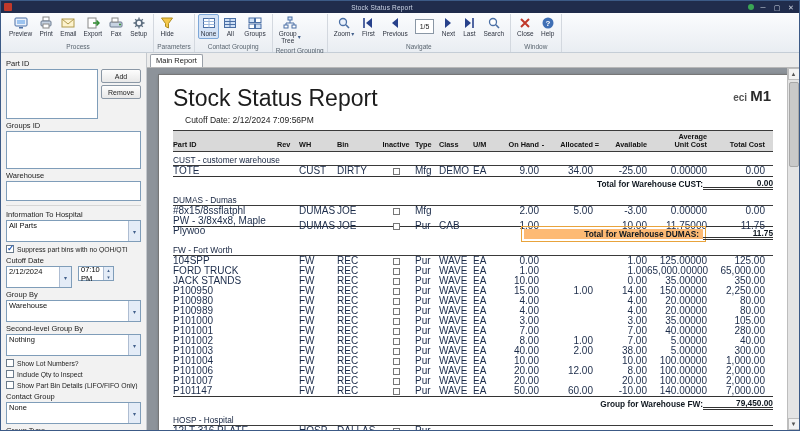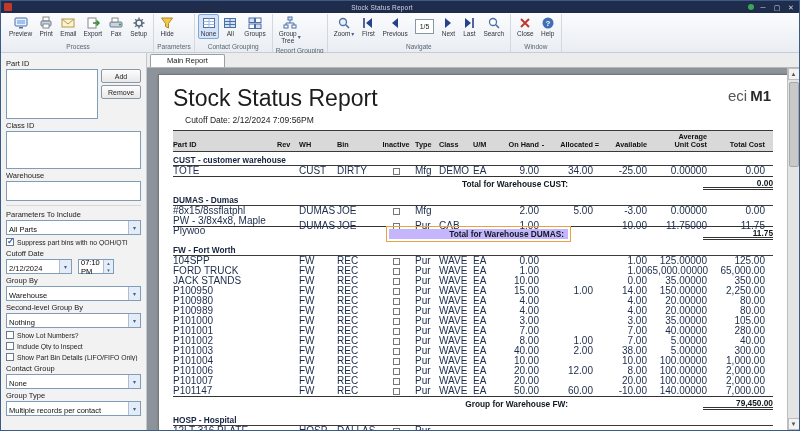--- a/index.html
+++ b/index.html
@@ -32,62 +32,62 @@
   .sidebar{position:absolute;top:52px;left:0;bottom:0;width:146px;background:#f2f2f2;border-right:1px solid #c4c8cd;padding:4px 5px;overflow:hidden}
   .main{position:absolute;top:52px;left:146px;right:0;bottom:0;display:flex;flex-direction:column}
 
   
   .fld{margin-bottom:2px}
   .lbl{font-size:7.5px;color:#222;margin:2px 0 1px}
   .listbox{background:#fff;border:1px solid #7f9db9}
   .partid-row{display:flex;gap:3px;align-items:flex-start}
   .btncol{display:flex;flex-direction:column;gap:2px;width:40px}
   .sbtn{font-size:7px;height:14px;background:linear-gradient(#fdfdfd,#e8e8e8);border:1px solid #8a97a5;border-radius:2px;color:#222;cursor:default}
-  .combo{display:flex;height:15px;border:1px solid #7f9db9;background:#fff;align-items:flex-end}
+  .combo{display:flex;height:22px;border:1px solid #7f9db9;background:#fff;align-items:flex-start}
   .combo-val{flex:1;font-size:7.5px;color:#111;padding-left:2px;white-space:nowrap;overflow:hidden}
   .combo-arrow{width:12px;align-self:stretch;background:#e4ecf7;border-left:1px solid #aebdd2;display:flex;align-items:center;justify-content:center;font-size:6px;color:#44618c}
   .sep{border-top:1px solid #d6d6d6;margin:4px 0}
   .cbrow{display:flex;align-items:center;gap:3px;margin:3px 0}
   .cb{width:8px;height:8px;border:1px solid #6a7a8a;background:#fff;position:relative;flex:0 0 auto}
   .cb.checked::after{content:"✓";position:absolute;top:-3px;left:0;font-size:9px;font-weight:bold;color:#2d62b8}
   .cblbl{font-size:6.8px;color:#222;white-space:nowrap;overflow:hidden}
   .dt-row{display:flex;gap:6px}
   .spinfld{display:flex;height:15px;border:1px solid #7f9db9;background:#fff;width:36px}
   .spinval{flex:1;font-size:7.5px;padding-left:2px;display:flex;align-items:center}
   .spin{width:10px;display:flex;flex-direction:column;border-left:1px solid #aebdd2;background:#e4ecf7}
   .spin span{flex:1;font-size:5px;line-height:6px;text-align:center;color:#44618c}
 
   
   .tabbar{height:15px;background:#ececec;border-bottom:1px solid #b7b7b7;display:flex;align-items:flex-end;padding-left:3px}
-  .tab{background:#fff;border:1px solid #9aa0a8;border-bottom:none;font-size:7.5px;color:#222;padding:1px 16px 2px;border-radius:2px 2px 0 0}
+  .tab{background:#fff;border:1px solid #9aa0a8;border-bottom:none;font-size:7.5px;color:#222;padding:1px 5px 2px;border-radius:2px 2px 0 0}
   .viewport{flex:1;background:#8d939a;position:relative;overflow:hidden}
   .vscroll{position:absolute;top:0;right:0;bottom:0;width:12px;background:#e4e4e4;border-left:1px solid #bdbdbd;display:flex;flex-direction:column;align-items:center}
   .sarrow{width:12px;height:12px;background:#f2f2f2;border:1px solid #bdbdbd;font-size:6px;color:#555;display:flex;align-items:center;justify-content:center}
   .sthumb{width:10px;height:85px;background:#c9c9c9;border:1px solid #a8a8a8;margin-top:2px;border-radius:2px}
   .spacer{flex:1}
   .page{width:630px;margin:6px auto;background:#fff;min-height:600px;box-shadow:2px 2px 4px rgba(0,0,0,.45);padding:10px 14px;position:relative;border:1px solid #777}
   .rpt-title{font-size:23px;color:#1c1c1c;font-weight:400}
   .rpt-cutoff{font-size:8.5px;color:#222;margin:3px 12px 5px}
   .brand{position:absolute;top:12px;right:16px;display:flex;align-items:baseline;gap:3px}
-  .brand-sm{font-size:15px;font-weight:normal;color:#555}
+  .brand-sm{font-size:10px;font-weight:bold;color:#555}
   .brand-lg{font-size:15px;font-weight:bold;color:#2b2b2b}
 
   .grid{display:grid;grid-template-columns:104px 22px 38px 40px 38px 24px 34px 22px 44px 8px 46px 8px 46px 60px 58px}
   .c{white-space:pre-line;overflow:visible}
   .l{text-align:left}
   .r{text-align:right}
   .cc{text-align:center}
   .rheader{background:#d9d9d9;border-top:1px solid #3a3a3a;border-bottom:1px solid #3a3a3a;font-weight:bold;font-size:7.3px;color:#111;align-items:end;padding:2px 0;line-height:8px}
   .rrow{height:10px;line-height:10px;font-size:10px;color:#1c2c4a;align-items:center}
-  .sec-h{font-size:8.3px;font-weight:bold;color:#15233f;border-bottom:1px solid #3a3a3a;height:12px;line-height:12px;margin-top:2px}
+  .sec-h{font-size:8.3px;font-weight:normal;color:#15233f;border-bottom:1px solid #3a3a3a;height:12px;line-height:12px;margin-top:2px}
   .cbx{display:inline-block;width:7px;height:7px;border:1px solid #777;background:#fff;vertical-align:middle}
   .sec-total{border-top:1px solid #333;display:flex;align-items:center;height:14px;margin-bottom:4px;font-weight:bold;font-size:8.3px;color:#101820}
-  .tot-label{margin-left:auto;margin-right:135px;white-space:nowrap}
+  .tot-label{margin-left:auto;white-space:nowrap}
   .tot-value{width:70px;text-align:right;border-bottom:3px double #333;height:12px;line-height:11px}
-  .sec-total.hl .tot-label{outline:1px solid #e8a33c;outline-offset:2px;background:#c4b5fd;padding:0 4px 0 60px}
+  .sec-total.hl .tot-label{outline:1px solid #e8a33c;outline-offset:2px;background:#fdba74;padding:0 4px 0 60px}
 </style>
 </head>
 <body>
 
 <div class="app">
 
   <div class="titlebar">
     <span class="appicon"></span>
     <span class="tb-title">Stock Status Report</span>
     <span class="tb-right">
@@ -357,33 +357,33 @@
       <div class="partid-row">
         <div class="listbox" style="flex:1;height:50px"></div>
         <div class="btncol">
           <button class="sbtn">Add</button>
           <button class="sbtn">Remove</button>
         </div>
       </div>
     </div>
 
     <div class="fld">
-      <div class="lbl">Class ID</div>
+      <div class="lbl">Groups ID</div>
       <div class="listbox" style="height:38px"></div>
     </div>
 
     <div class="fld">
       <div class="lbl">Warehouse</div>
       <div class="listbox" style="height:20px"></div>
     </div>
 
     <div class="sep"></div>
 
     <div class="fld">
-      <div class="lbl">Parameters To Include</div>
+      <div class="lbl">Information To Hospital</div>
       <div class="combo">
         <span class="combo-val">All Parts</span>
         <span class="combo-arrow">▾</span>
       </div>
     </div>
 
     <div class="cbrow">
       <span class="cb checked"></span>
       <span class="cblbl">Suppress part bins with no QOH/QTI</span>
     </div>

